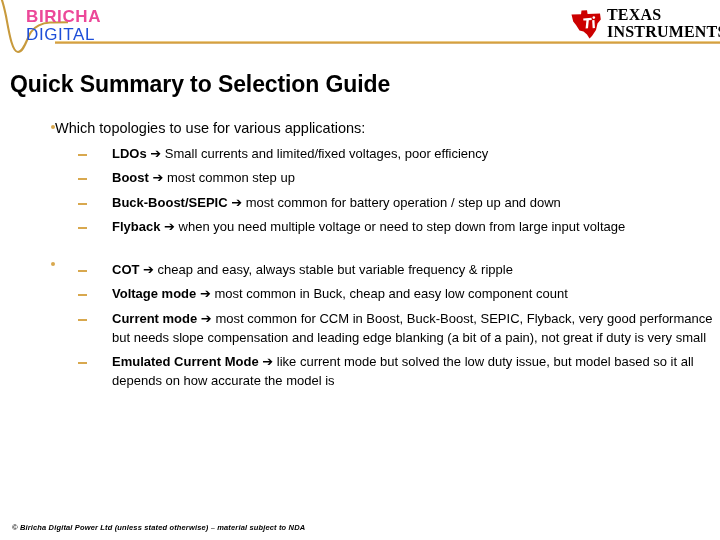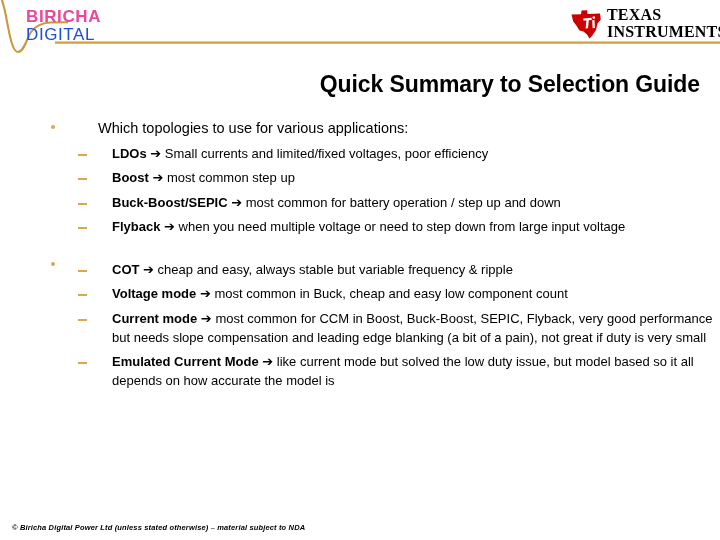--- a/index.html
+++ b/index.html
@@ -74,39 +74,38 @@
   .ti-words span {
     display: block;
     font-weight: bold;
     font-size: 16px;
     letter-spacing: 0.2px;
   }
 
   
   .slide-title {
     position: absolute;
-    left: 20px; top: 71px;
+    left: 10px; top: 71px;
     width: 680px;
     font-size: 23px;
     font-weight: bold;
     color: #000000;
     letter-spacing: -0.1px;
-    text-align: right;
   }
 
   
   .body-area {
     position: absolute;
     left: 0; top: 118px;
     width: 720px;
   }
 
   .lvl1 {
     position: relative;
-    padding-left: 98px;
+    padding-left: 55px;
     margin-bottom: 4px;
     font-size: 14.5px;
     color: #000000;
     line-height: 1.42;
   }
   .lvl1 .dot {
     position: absolute;
     left: 51px; top: 7px;
     width: 4px; height: 4px;
     border-radius: 50%;

